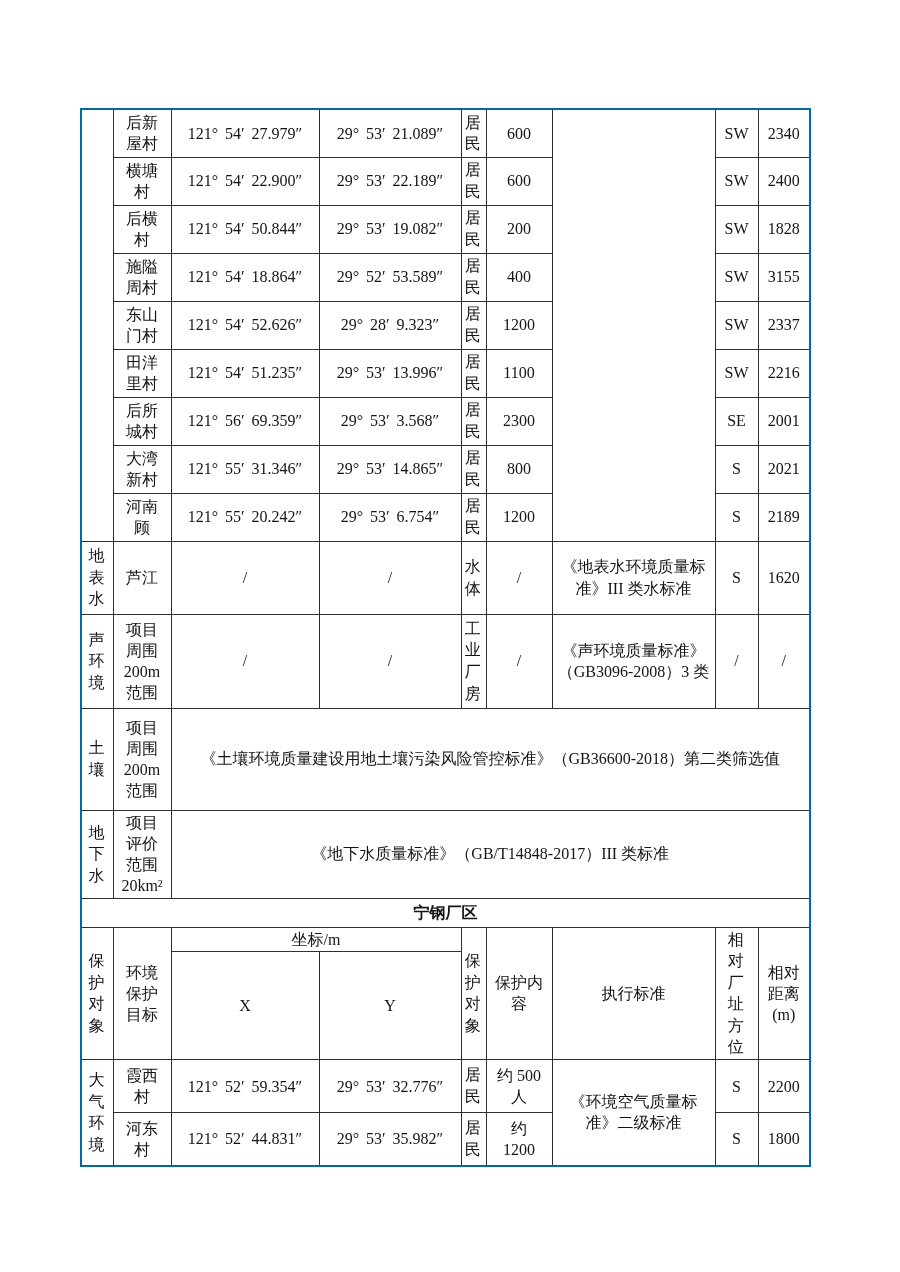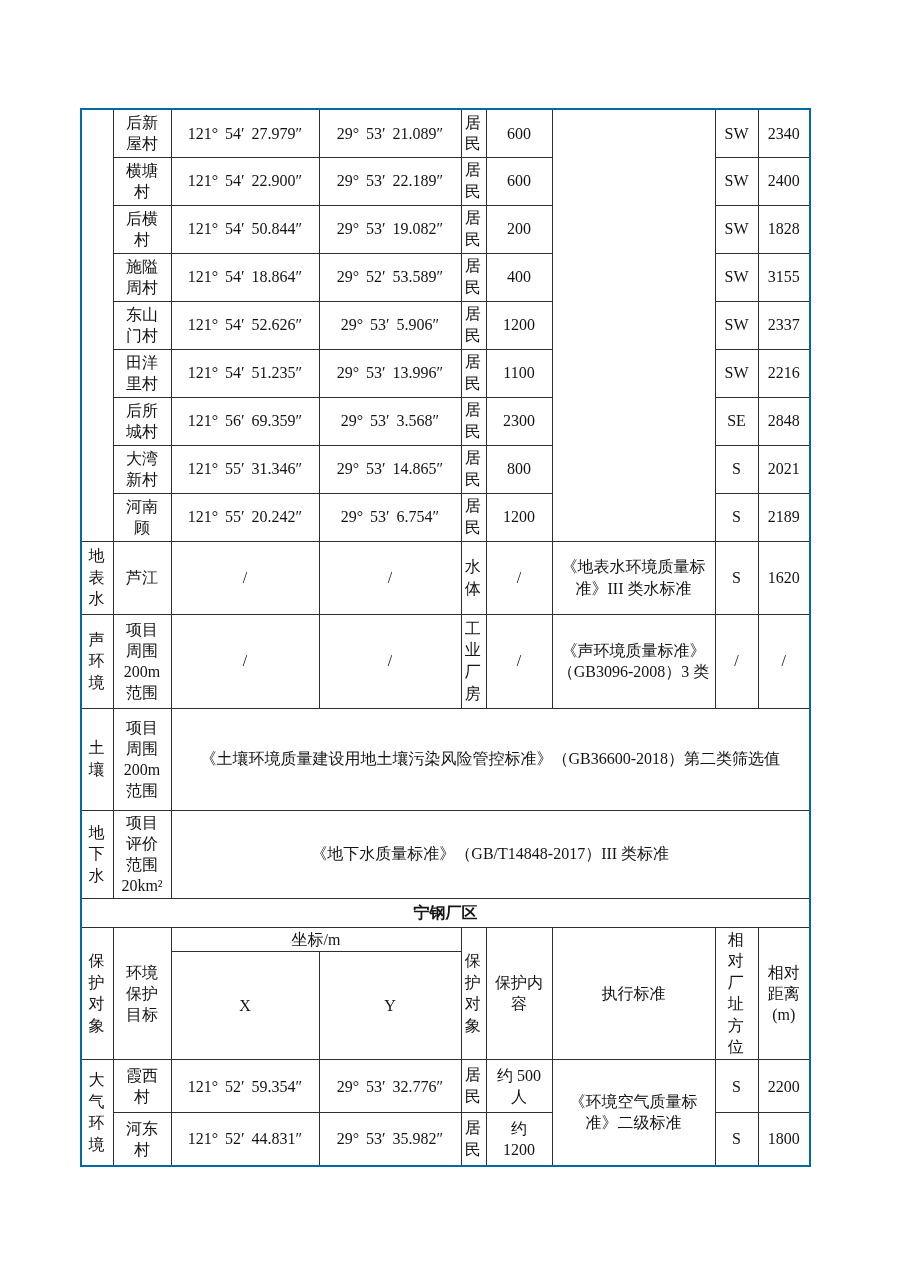--- a/index.html
+++ b/index.html
@@ -88,21 +88,21 @@
         <td class="coord">29° 52′ 53.589″</td>
         <td><span class="vtext">居民</span></td>
         <td class="num">400</td>
         <td class="num">SW</td>
         <td class="num">3155</td>
       </tr>
       <tr style="height:48px">
         <td>东山
 门村</td>
         <td class="coord">121° 54′ 52.626″</td>
-        <td class="coord">29° 53′ 5.906″</td>
+        <td class="coord">29° 28′ 9.323″</td>
         <td><span class="vtext">居民</span></td>
         <td class="num">1200</td>
         <td class="num">SW</td>
         <td class="num">2337</td>
       </tr>
       <tr style="height:48px">
         <td>田洋
 里村</td>
         <td class="coord">121° 54′ 51.235″</td>
         <td class="coord">29° 53′ 13.996″</td>
@@ -112,21 +112,21 @@
         <td class="num">2216</td>
       </tr>
       <tr style="height:48px">
         <td>后所
 城村</td>
         <td class="coord">121° 56′ 69.359″</td>
         <td class="coord">29° 53′ 3.568″</td>
         <td><span class="vtext">居民</span></td>
         <td class="num">2300</td>
         <td class="num">SE</td>
-        <td class="num">2848</td>
+        <td class="num">2001</td>
       </tr>
       <tr style="height:48px">
         <td>大湾
 新村</td>
         <td class="coord">121° 55′ 31.346″</td>
         <td class="coord">29° 53′ 14.865″</td>
         <td><span class="vtext">居民</span></td>
         <td class="num">800</td>
         <td class="num">S</td>
         <td class="num">2021</td>

